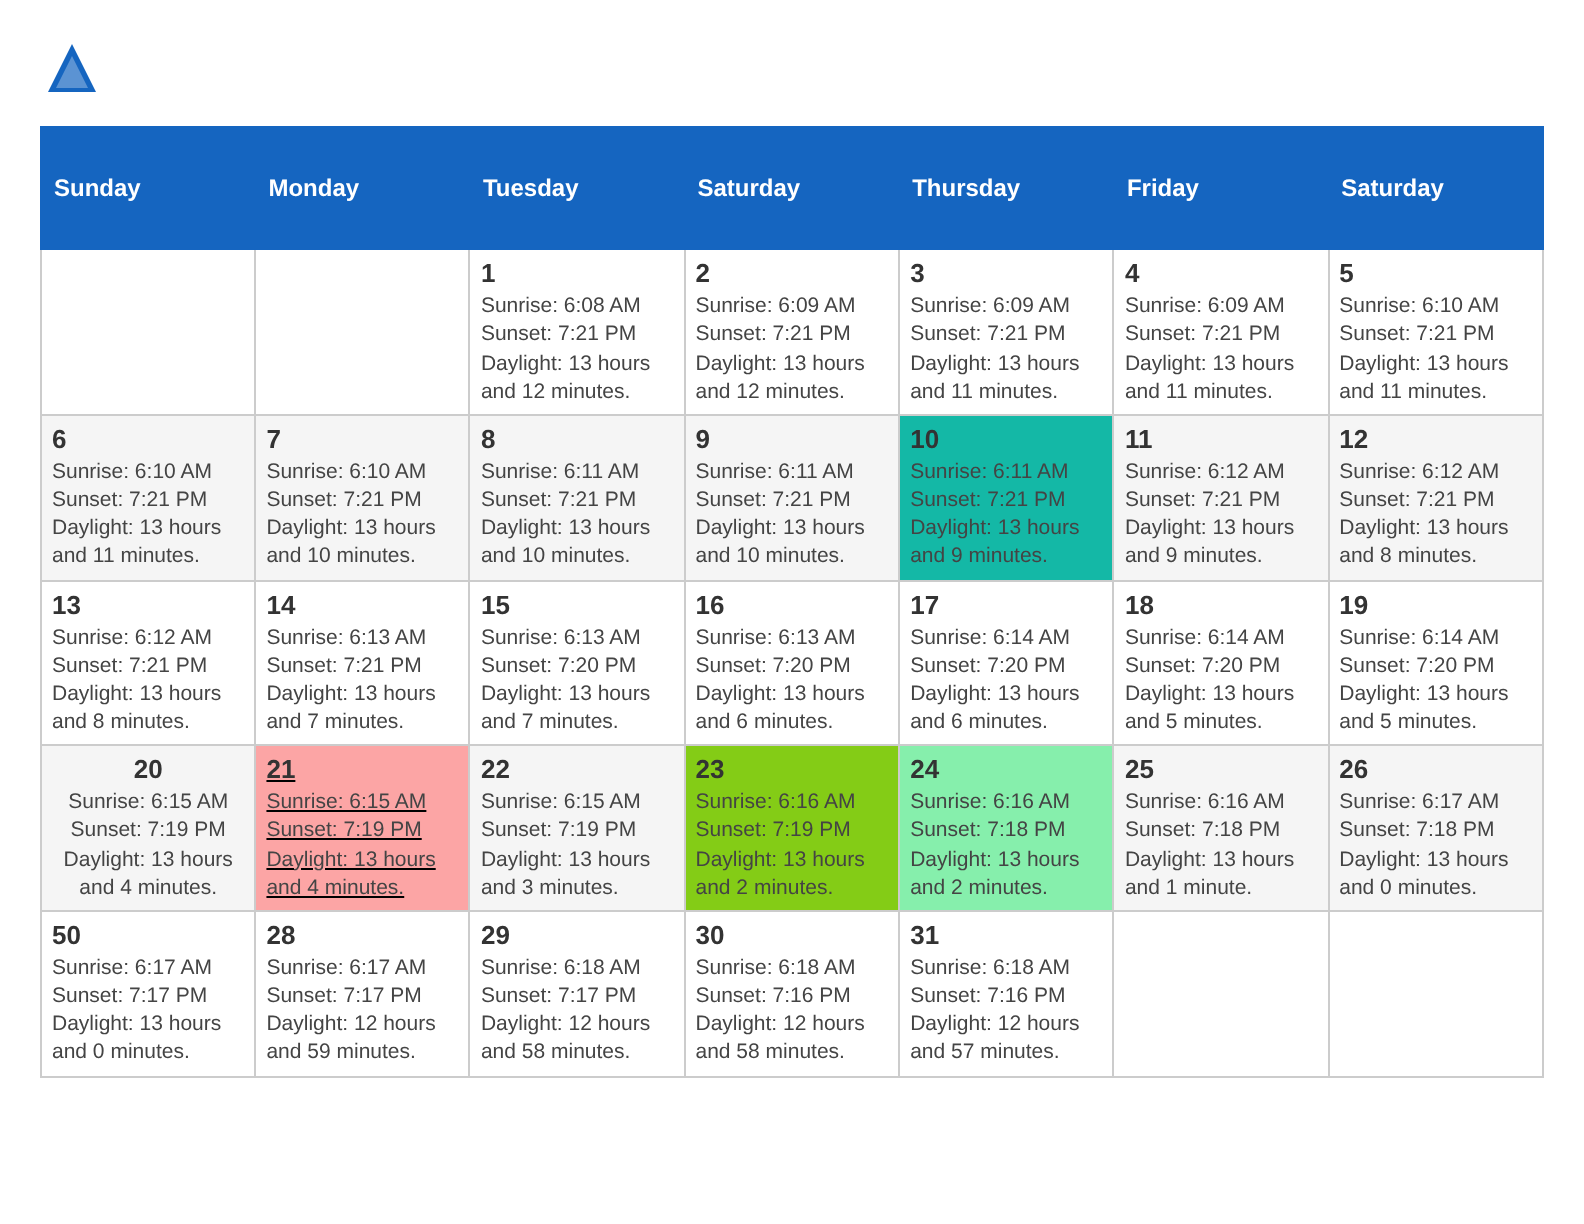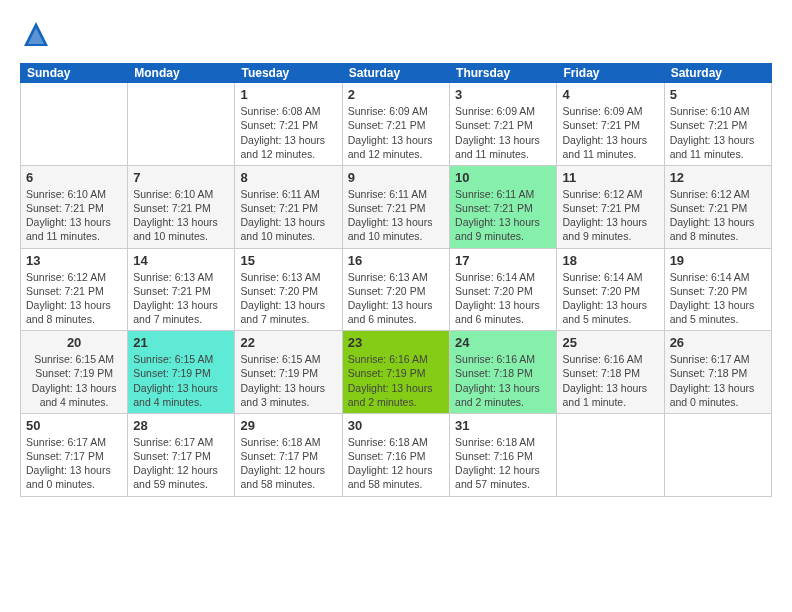--- a/index.html
+++ b/index.html
@@ -50,21 +50,21 @@
     }
     .calendar {
       width: 100%;
       border-collapse: collapse;
       font-size: 11px;
     }
     .calendar th {
       background-color: #1565c0;
       color: #fff;
       text-align: left;
-      padding: 2px 6px;
+      padding: 23px 6px;
       font-size: 12px;
       font-weight: bold;
       border: 1px solid #1565c0;
     }
     .calendar td {
       border: 1px solid #ccc;
       vertical-align: top;
       padding: 4px 5px;
       width: 108px;
       min-height: 80px;
@@ -184,21 +184,21 @@
 Daylight: 13 hours
 and 10 minutes.</div>
         </td>
         <td style="background: rgb(245, 245, 245);">
           <span class="day-num">9</span>
           <div class="day-info" style="white-space: pre-line;">Sunrise: 6:11 AM
 Sunset: 7:21 PM
 Daylight: 13 hours
 and 10 minutes.</div>
         </td>
-        <td style="background: #86efac;">
+        <td style="background: #14b8a6;">
           <span class="day-num">10</span>
           <div class="day-info" style="white-space: pre-line;">Sunrise: 6:11 AM
 Sunset: 7:21 PM
 Daylight: 13 hours
 and 9 minutes.</div>
         </td>
         <td style="background: rgb(245, 245, 245);">
           <span class="day-num">11</span>
           <div class="day-info" style="white-space: pre-line;">Sunrise: 6:12 AM
 Sunset: 7:21 PM
@@ -265,21 +265,21 @@
         </td>
       </tr>
       <tr>
         <td style="background: rgb(245, 245, 245); text-align: center;">
           <span class="day-num">20</span>
           <div class="day-info" style="white-space: pre-line;">Sunrise: 6:15 AM
 Sunset: 7:19 PM
 Daylight: 13 hours
 and 4 minutes.</div>
         </td>
-        <td style="background: #5eead4;">
+        <td style="background: #fca5a5; text-decoration: underline;">
           <span class="day-num">21</span>
           <div class="day-info" style="white-space: pre-line;">Sunrise: 6:15 AM
 Sunset: 7:19 PM
 Daylight: 13 hours
 and 4 minutes.</div>
         </td>
         <td style="background: rgb(245, 245, 245);">
           <span class="day-num">22</span>
           <div class="day-info" style="white-space: pre-line;">Sunrise: 6:15 AM
 Sunset: 7:19 PM

